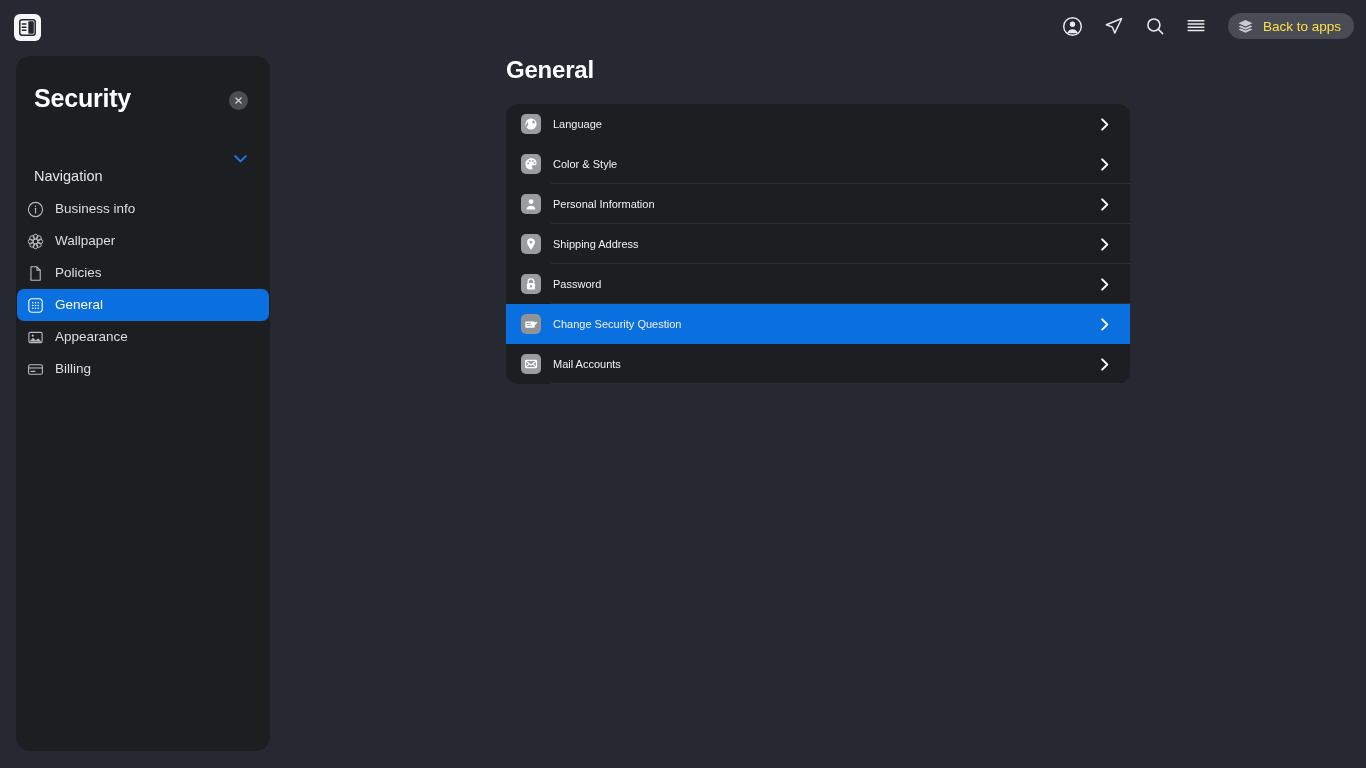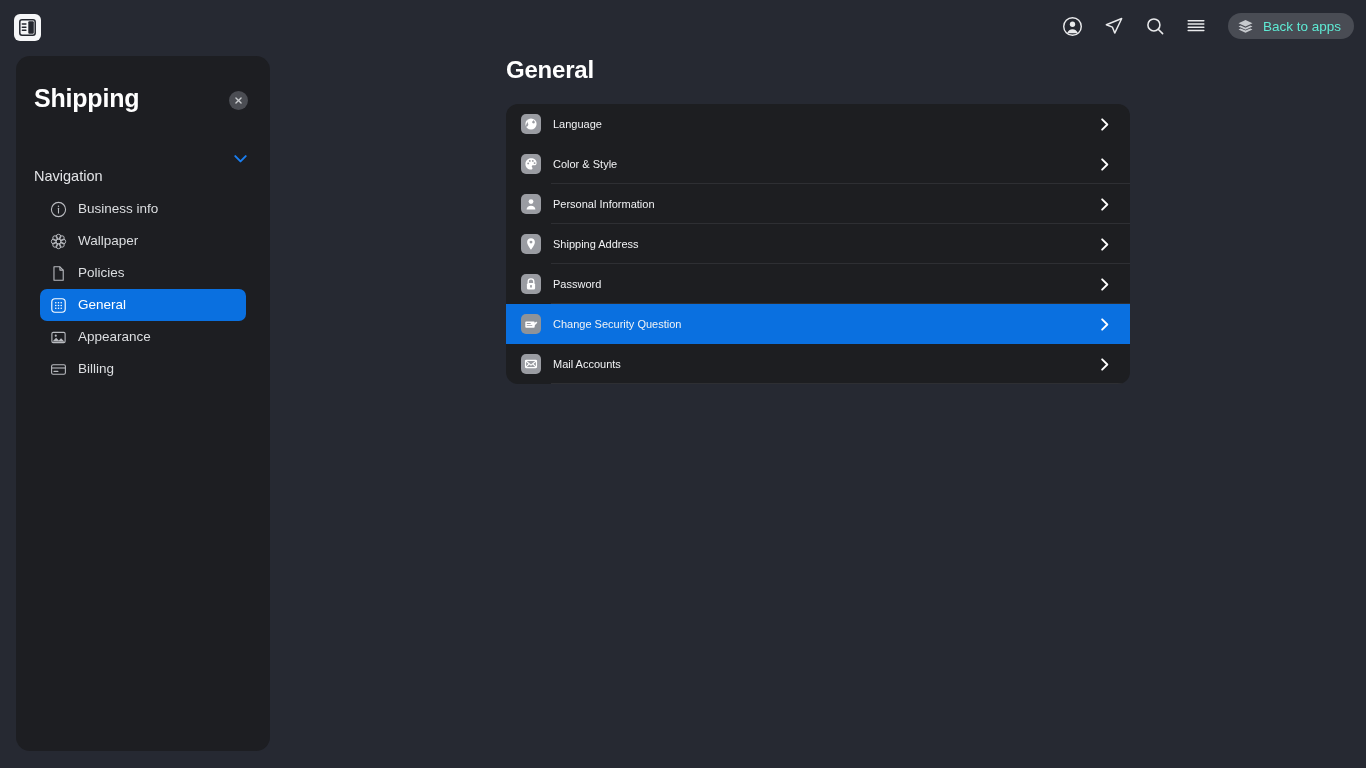--- a/index.html
+++ b/index.html
@@ -27,21 +27,21 @@
   }
   .tb-icon {
     width: 22px; height: 22px;
     display: flex; align-items: center; justify-content: center;
     color: #e9eaec; cursor: pointer;
   }
   .back-apps {
     display: flex; align-items: center; gap: 9px;
     height: 26px; padding: 0 13px 0 9px;
     background: #494c54; border-radius: 13px;
-    color: #5eead4; font-size: 13.5px;
+    color: #fde047; font-size: 13.5px;
     cursor: pointer; margin-left: 2px;
   }
   .back-apps .lbl { line-height: 1; position: relative; top: 0.5px; }
 
   
   .sidebar {
     position: absolute; left: 16px; top: 56px;
     width: 254px; height: 695px;
     background: #1d1e22; border-radius: 14px;
     padding: 0;
@@ -56,21 +56,21 @@
     background: #4b4d53; display: flex; align-items: center; justify-content: center;
     cursor: pointer; position: relative; top: 2px;
   }
   .sb-nav-head {
     display: flex; align-items: center; justify-content: space-between;
     padding: 19px 20px 0 18px;
   }
   .sb-nav-label { font-size: 14.5px; color: #e3e4e7; margin-top: 36px; }
   .sb-chevron { color: #1a7ef0; display: flex; cursor: pointer; }
 
-  .sb-list { margin-top: 9px; padding: 0 24px; }
+  .sb-list { margin-top: 9px; padding: 0 1px; }
   .sb-item {
     display: flex; align-items: center; gap: 11px;
     height: 32px; padding-left: 9px; border-radius: 7px;
     color: #dcdee1; font-size: 13.5px; cursor: pointer;
   }
   .sb-item.active { background: #0a70e0; color: #ffffff; }
   .sb-ico { width: 18px; height: 18px; display: flex; align-items: center; justify-content: center; flex: 0 0 18px; }
   .sb-label { line-height: 1; }
 
   
@@ -158,21 +158,21 @@
       </span>
       <span class="lbl">Back to apps</span>
     </div>
 
   </div>
 </div>
 
 <div class="sidebar">
 
   <div class="sb-head">
-    <div class="sb-title">Shipping</div>
+    <div class="sb-title">Security</div>
     <div class="sb-close">
       <svg width="11" height="11" viewBox="0 0 12 12" stroke="#c9cbce" stroke-width="1.5" stroke-linecap="round">
         <line x1="3.2" y1="3.2" x2="8.8" y2="8.8"></line>
         <line x1="8.8" y1="3.2" x2="3.2" y2="8.8"></line>
       </svg>
     </div>
   </div>
 
   <div class="sb-nav-head">
     <div class="sb-nav-label">Navigation</div>

